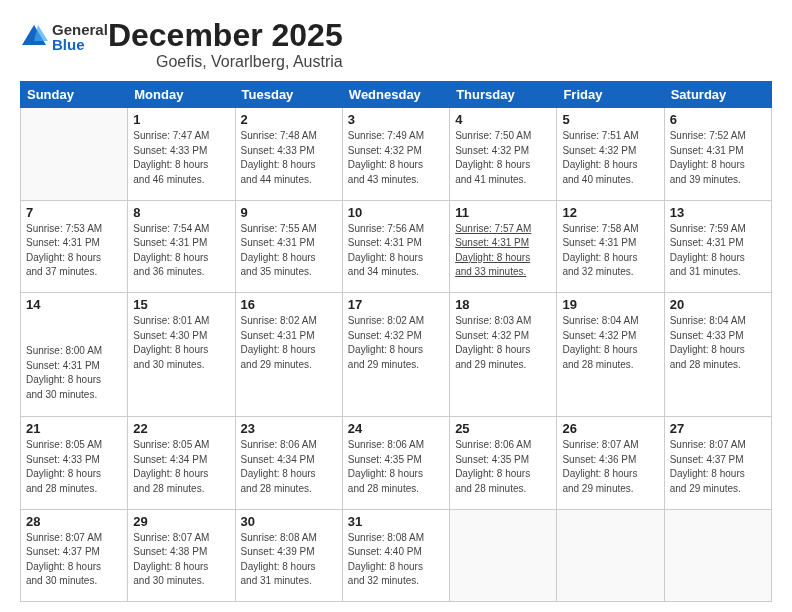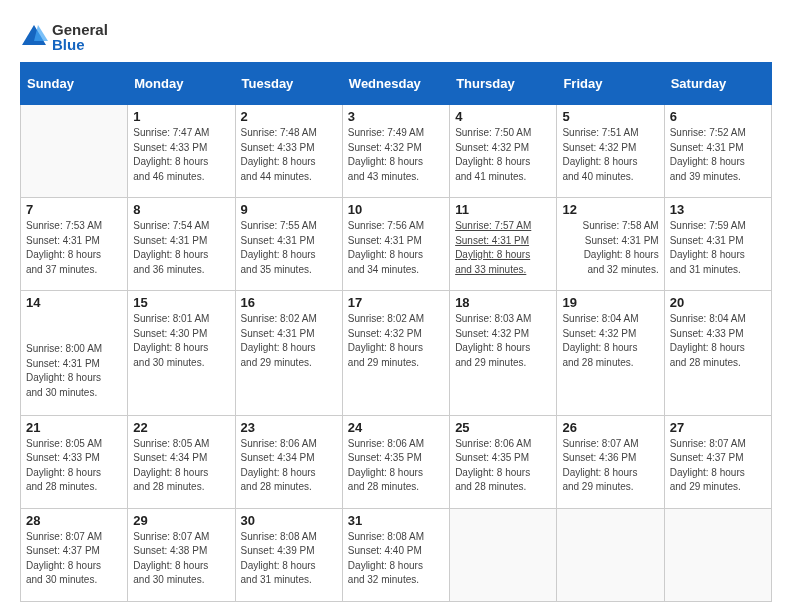--- a/index.html
+++ b/index.html
@@ -66,21 +66,21 @@
       flex: 1;
       border: 1px solid #ccc;
       border-collapse: collapse;
       width: 100%;
       table-layout: fixed;
     }
     .calendar th {
       background: #1565c0;
       color: #fff;
       text-align: left;
-      padding: 13px 6px;
+      padding: 5px 6px;
       font-size: 13px;
       font-weight: bold;
       border: 1px solid #1565c0;
     }
     .calendar td {
       border: 1px solid #ccc;
       vertical-align: top;
       padding: 4px 5px;
       font-size: 10.5px;
       color: #333;
@@ -107,20 +107,24 @@
     <div class="logo">
       <svg class="logo-icon" viewBox="0 0 28 28">
         <polygon points="14,2 26,22 2,22" fill="#1565c0"></polygon>
         <polygon points="18,2 28,18 14,18" fill="#42a5f5" opacity="0.7"></polygon>
       </svg>
       <div class="logo-text">
         <span class="logo-general">General</span>
         <span class="logo-blue">Blue</span>
       </div>
     </div>
+    <div class="title-block">
+      <h1>December 2025</h1>
+      <h2>Goefis, Vorarlberg, Austria</h2>
+    </div>
   </div>
 
   <table class="calendar">
     <thead>
       <tr>
       <th>Sunday</th>
           <th>Monday</th>
           <th>Tuesday</th>
           <th>Wednesday</th>
           <th>Thursday</th>
@@ -205,21 +209,21 @@
           </td>
           <td>
             <span class="cell-day">11</span>
             <div class="cell-info" style="white-space: pre-line; text-decoration: underline;">Sunrise: 7:57 AM
 Sunset: 4:31 PM
 Daylight: 8 hours
 and 33 minutes.</div>
           </td>
           <td>
             <span class="cell-day">12</span>
-            <div class="cell-info" style="white-space: pre-line; text-align: right;">Sunrise: 7:58 AM
+            <div class="cell-info" style="white-space: pre-line;">Sunrise: 7:58 AM
 Sunset: 4:31 PM
 Daylight: 8 hours
 and 32 minutes.</div>
           </td>
           <td>
             <span class="cell-day">13</span>
             <div class="cell-info" style="white-space: pre-line;">Sunrise: 7:59 AM
 Sunset: 4:31 PM
 Daylight: 8 hours
 and 31 minutes.</div>

